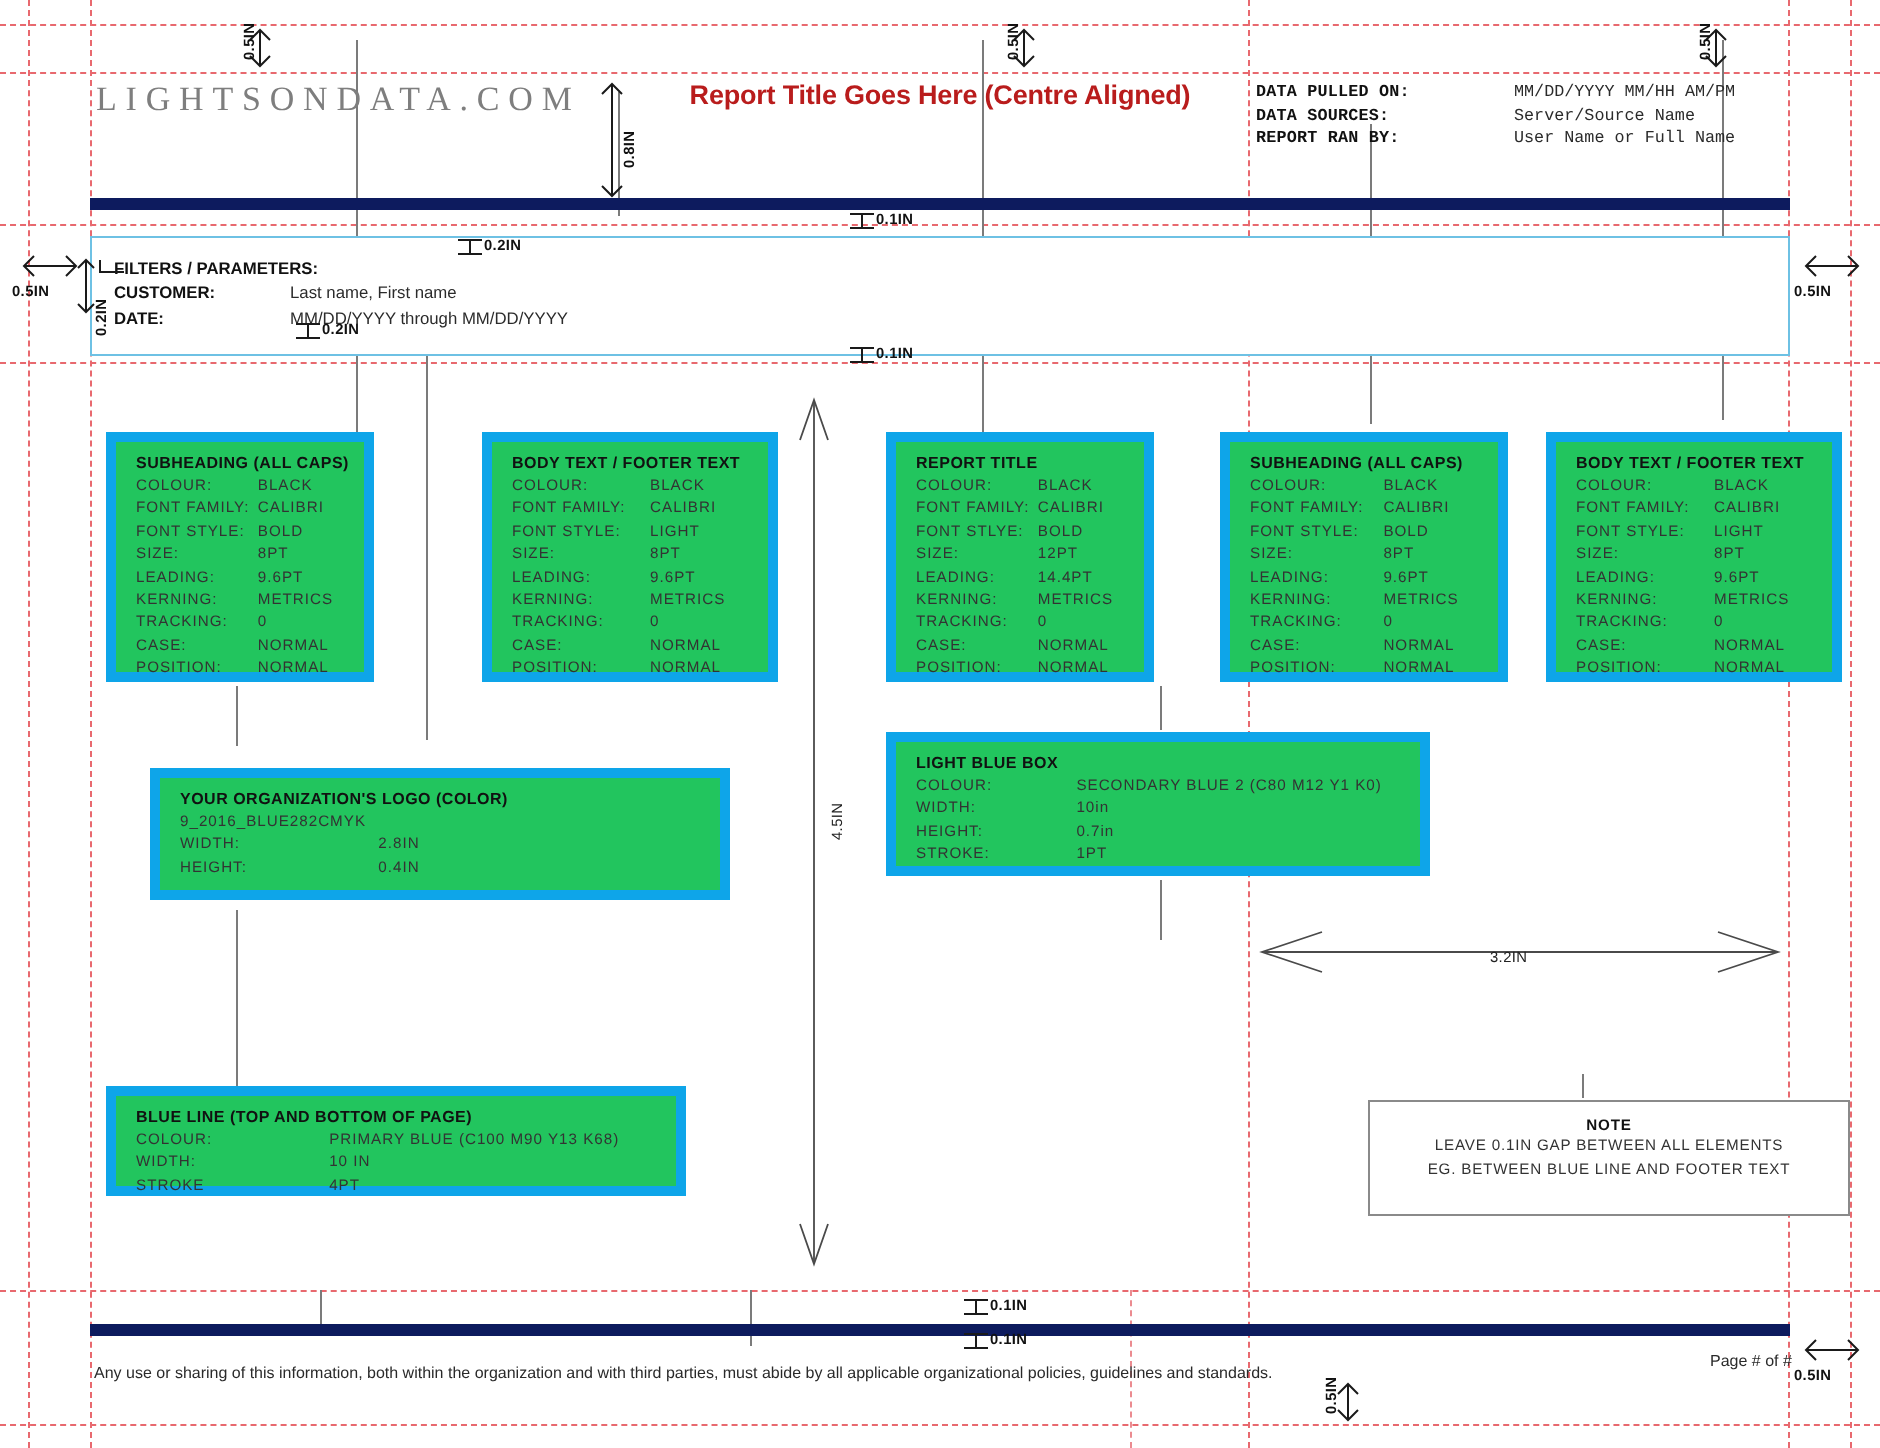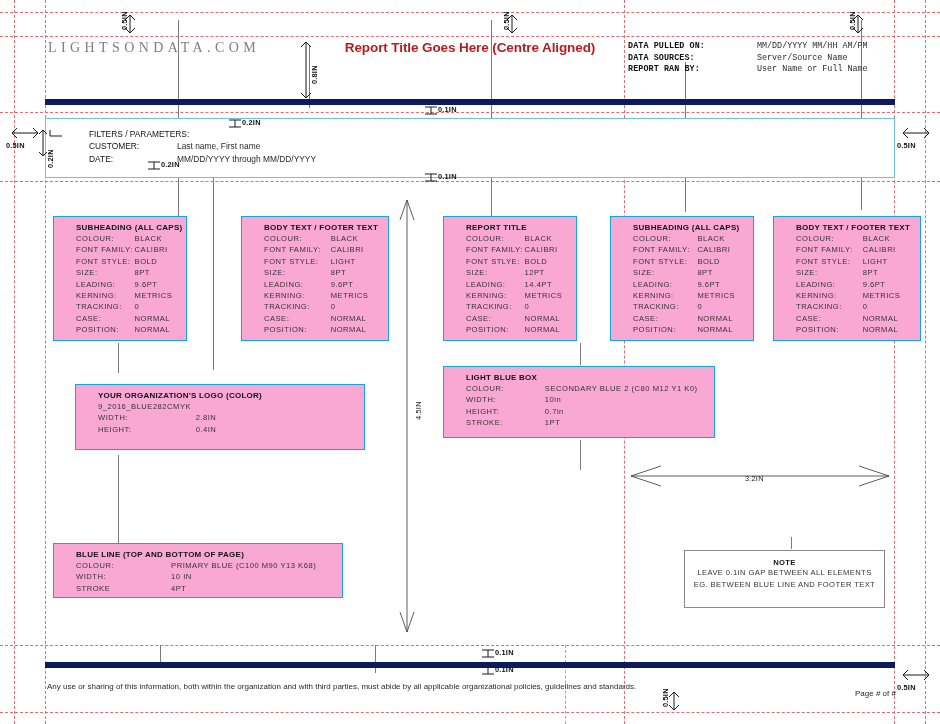--- a/index.html
+++ b/index.html
@@ -48,21 +48,21 @@
     position:absolute;
     left:45px;right:45px;
     border:1px solid #6ec1e4;
     background:#ffffff;
   }
 
   
   .logo-wrap{position:absolute;left:48px;top:40px;}
   .logo-main{
     font-family:"Liberation Serif", serif;
-    font-size:14px;
+    font-size:17px;
     letter-spacing:4.4px;
     color:#7e7e7e;
     white-space:nowrap;
   }
   .logo-sub{
     font-family:"Liberation Serif", serif;
     font-size:15px;
     color:#8d8d8d;
     text-align:center;
     margin-top:1px;
@@ -91,32 +91,32 @@
   .meta div{height:11.6px;font-family:Liberation Mono, monospace;}
 
   
   .filters{
     position:absolute;
     font-size:8.4px;
     line-height:12.4px;
     color:#111;
     white-space:nowrap;
   }
-  .filters .lbl{font-weight:normal;margin-left:32px;}
+  .filters .lbl{font-weight:bold;}
   .filters .val{font-weight:normal;color:#2b2b2b;}
   .frow{display:flex;}
   .frow .c1{width:88px;}
 
   
   .spec{
     position:absolute;
-    border:1px solid #0ea5e9;
-    background:#f9a8d4;
+    border:5px solid #0ea5e9;
+    background:#22c55e;
     box-sizing:border-box;
-    padding:6px 9px 7px 22px;
+    padding:6px 9px 7px 10px;
   }
   .spec .title{
     font-size:8px;
     font-weight:bold;
     color:#111;
     letter-spacing:.25px;
     margin-bottom:2px;
     white-space:nowrap;
   }
   .spec table{border-collapse:collapse;width:100%;}
@@ -524,28 +524,28 @@
             <td class="v" style="width:63%">10 IN</td>
           </tr>
       <tr>
             <td class="k" style="width:37%">STROKE</td>
             <td class="v" style="width:63%">4PT</td>
           </tr>
     </tbody>
       </table>
   </div>
 
-  <div class="note-box" style="left:684px;top:550px;width:201px;height:58px;">
+  <div class="note-box" style="left:684px;top:550px;width:241px;height:58px;">
     <div class="nt">NOTE</div>
     <div class="nl">LEAVE 0.1IN GAP BETWEEN ALL ELEMENTS</div>
     <div class="nl">EG. BETWEEN BLUE LINE AND FOOTER TEXT</div>
   </div>
 
   <div class="footer-text" style="top:681px;">Any use or sharing of this information, both within the organization and with third parties, must abide by all applicable organizational policies, guidelines and standards.</div>
-  <div class="page-num" style="left:855px;top:676px;margin-top:13px;">Page # of #</div>
+  <div class="page-num" style="left:855px;top:676px;">Page # of #</div>
 
   <svg class="ann" style="left:118px;top:13px;width:24px;height:22px;">
     <line x1="12" y1="2" x2="12" y2="20"></line>
     <polyline points="7,7 12,2 17,7"></polyline>
     <polyline points="7,15 12,20 17,15"></polyline>
   </svg>
   <div class="dim rot" style="left:120px;top:30px;">0.5IN</div>
 
   <svg class="ann" style="left:500px;top:13px;width:24px;height:22px;">
     <line x1="12" y1="2" x2="12" y2="20"></line>

